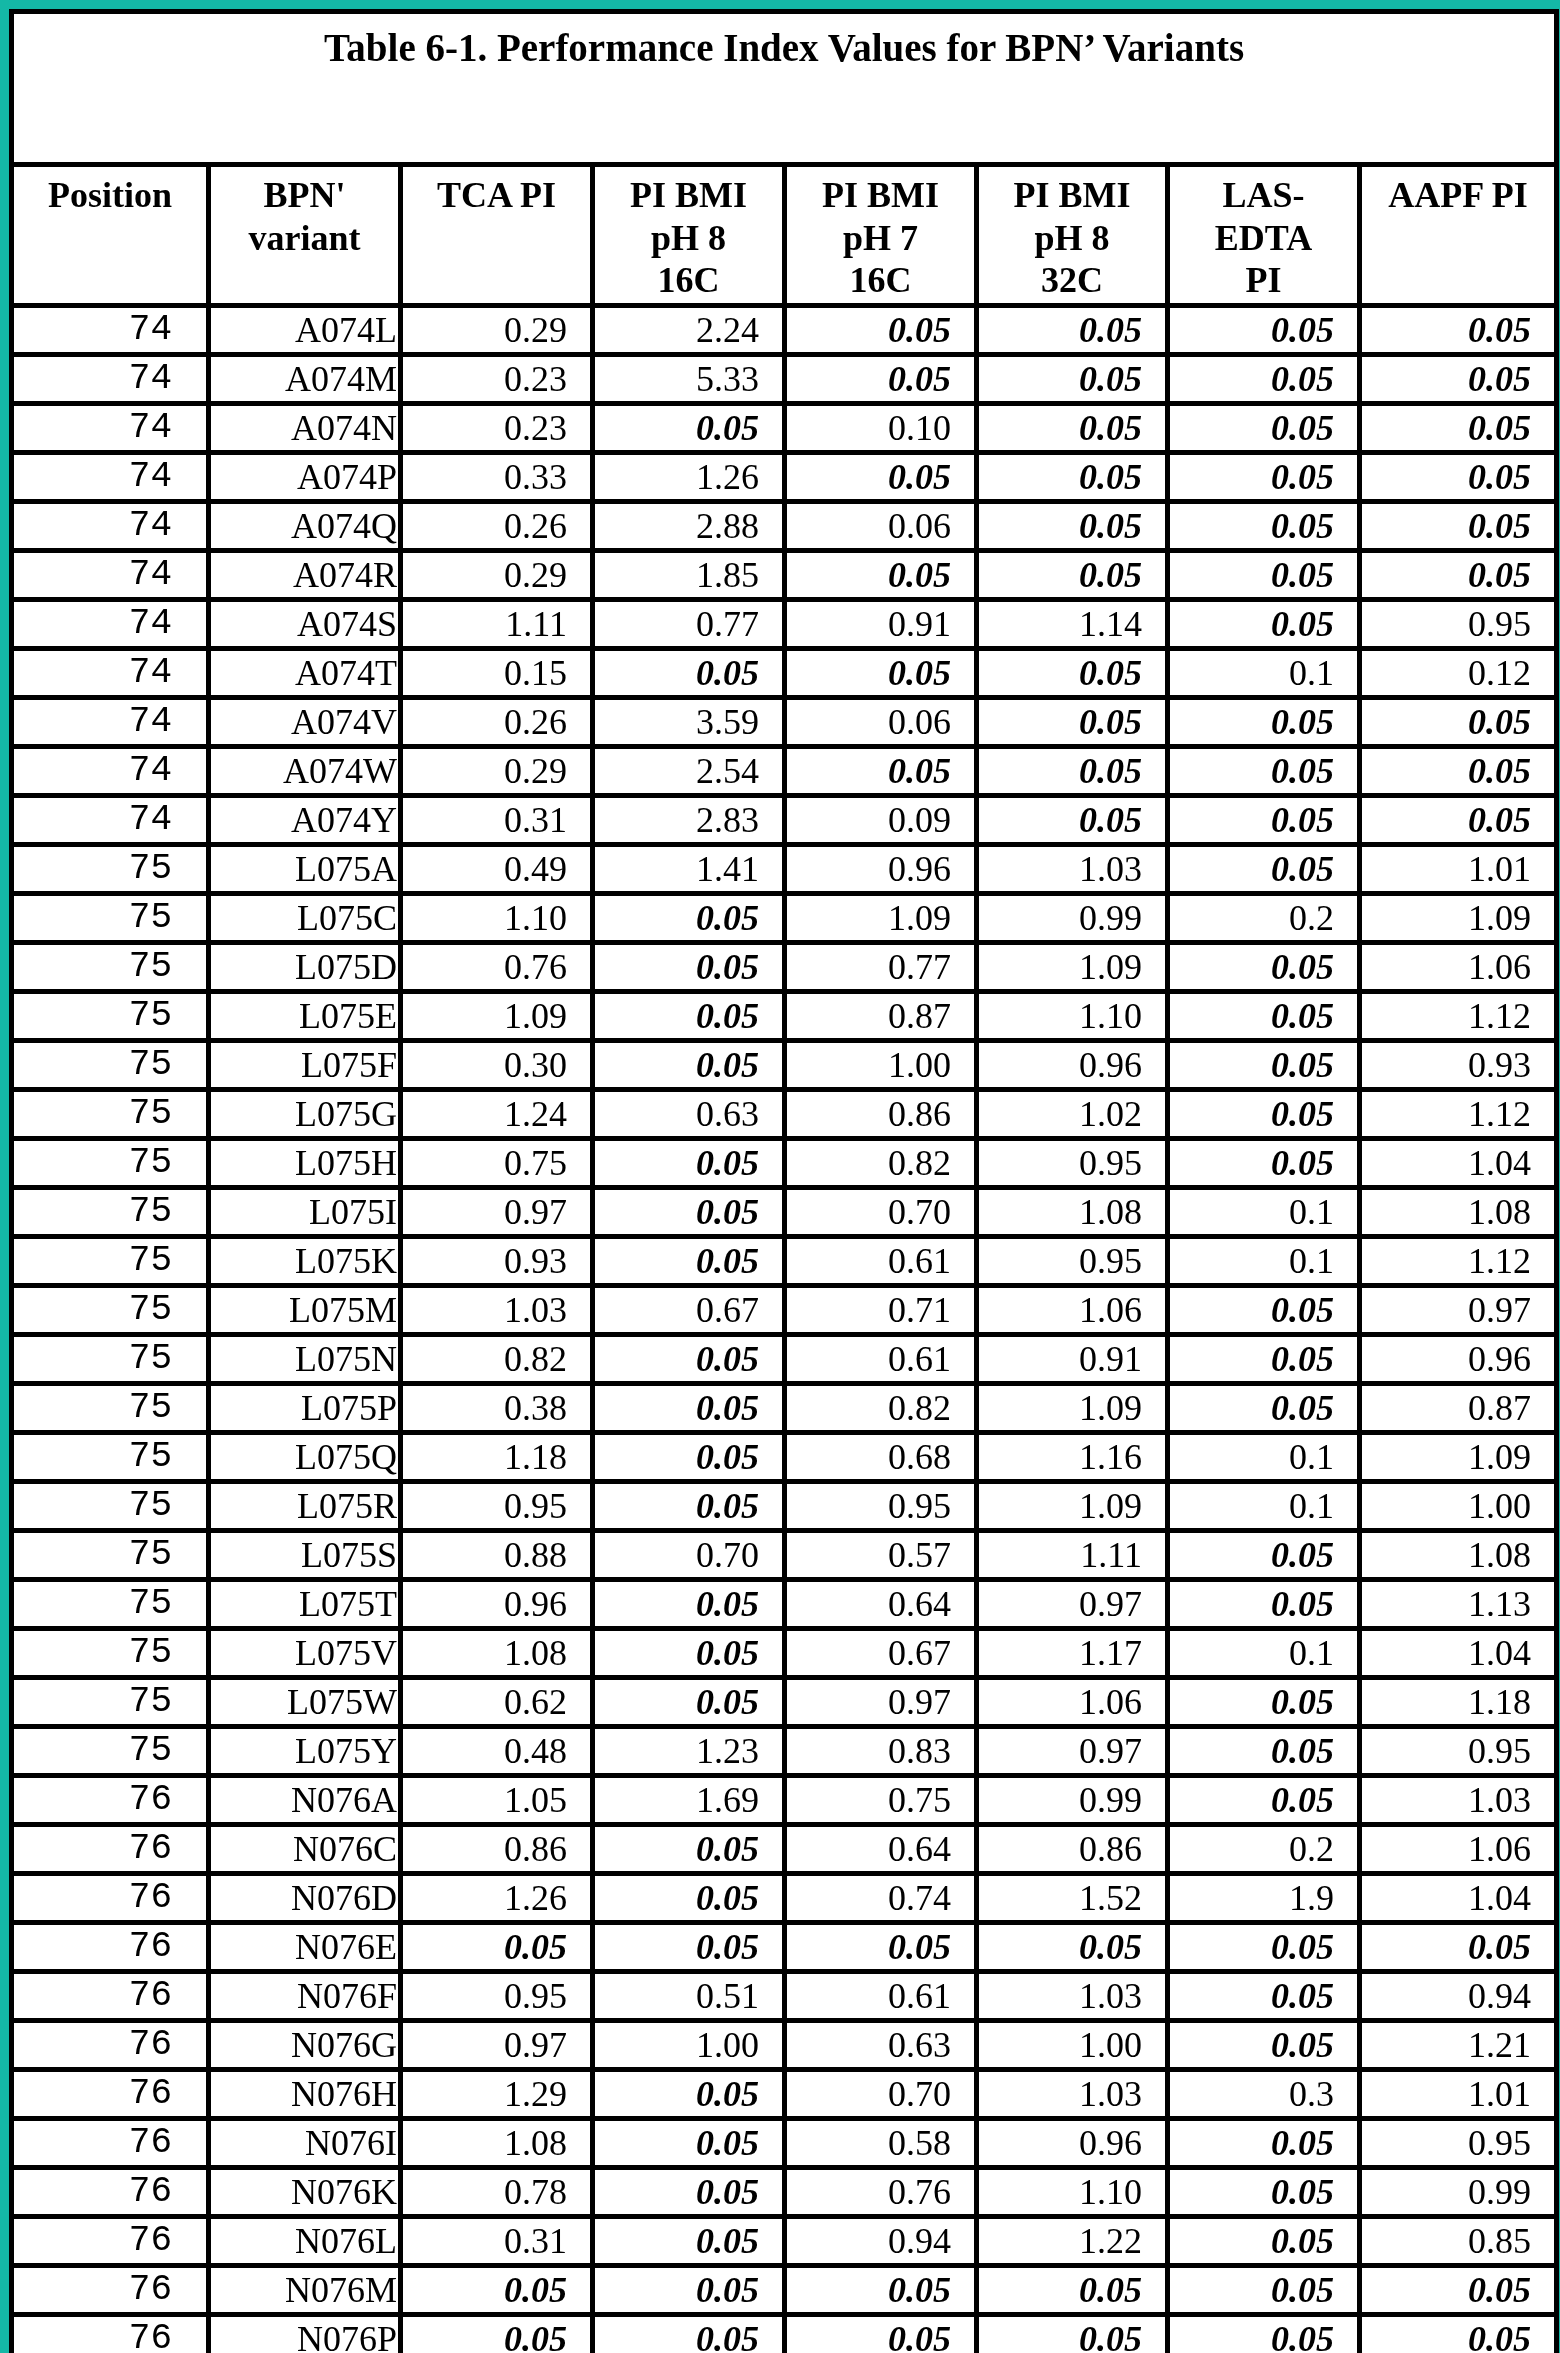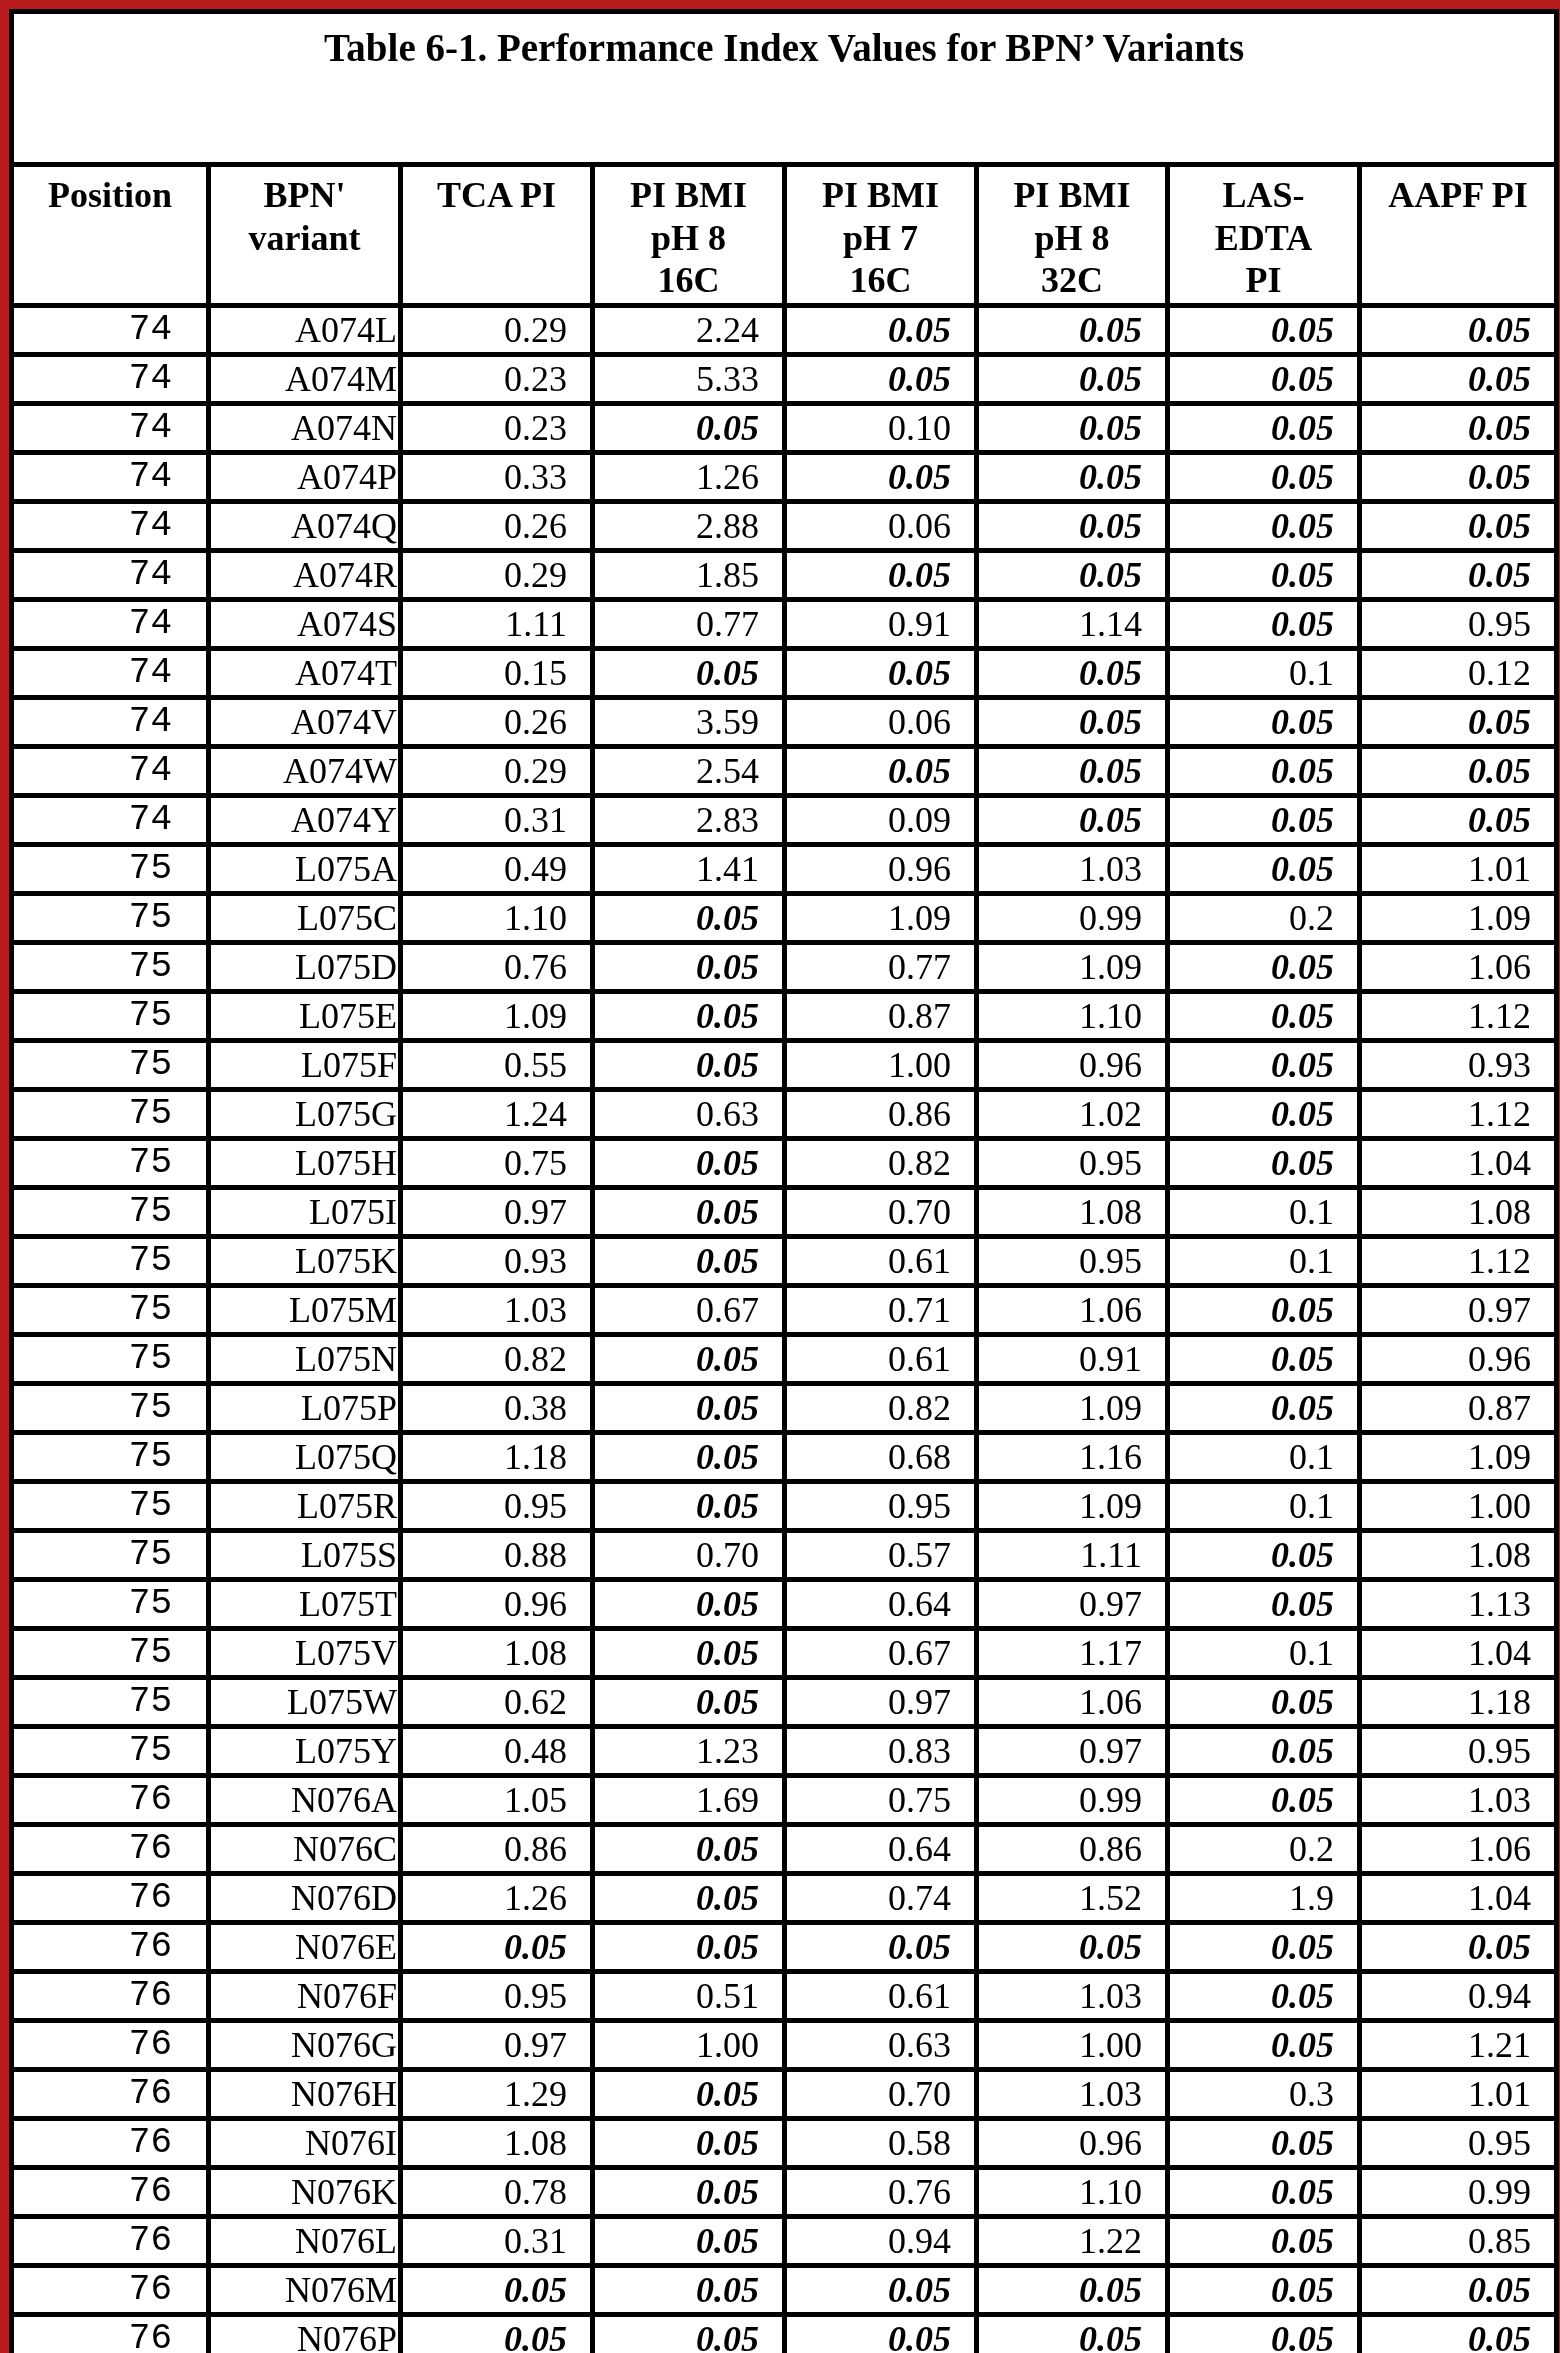--- a/index.html
+++ b/index.html
@@ -5,21 +5,21 @@
   html, body {
     margin: 0;
     padding: 0;
     background: #ffffff;
   }
   .page {
     width: 1561px;
     height: 2354px;
     box-sizing: border-box;
     padding: 9px 9px 0 9px;
-    background: #b91c1c;
+    background: #14b8a6;
     font-family: "Liberation Serif", "DejaVu Serif", serif;
     color: #000000;
   }
   table.perf {
     border-collapse: collapse;
     table-layout: fixed;
     width: 1543px;
     background: #ffffff;
   }
   table.perf td, table.perf th {
@@ -257,21 +257,21 @@
           <td class="num">1.09</td>
           <td class="num em">0.05</td>
           <td class="num">0.87</td>
           <td class="num">1.10</td>
           <td class="num em">0.05</td>
           <td class="num">1.12</td>
         </tr>
         <tr>
           <td class="pos">75</td>
           <td class="name">L075F</td>
-          <td class="num">0.55</td>
+          <td class="num">0.30</td>
           <td class="num em">0.05</td>
           <td class="num">1.00</td>
           <td class="num">0.96</td>
           <td class="num em">0.05</td>
           <td class="num">0.93</td>
         </tr>
         <tr>
           <td class="pos">75</td>
           <td class="name">L075G</td>
           <td class="num">1.24</td>

